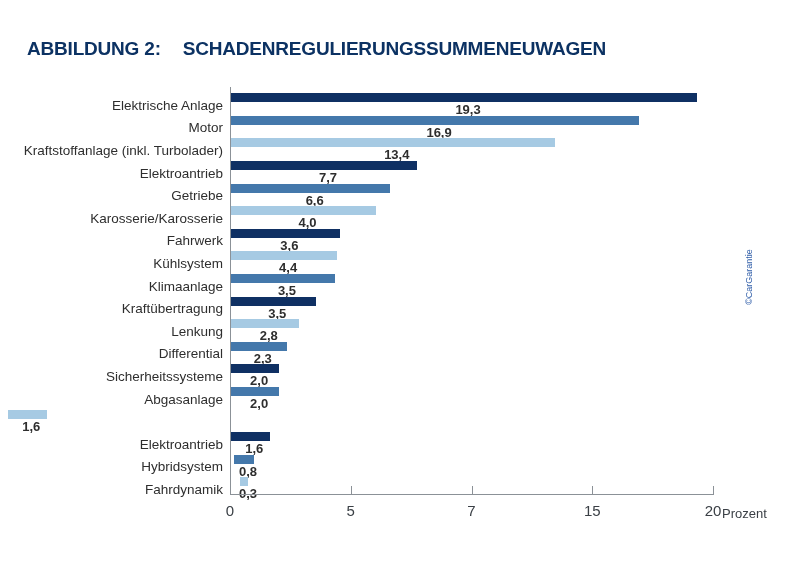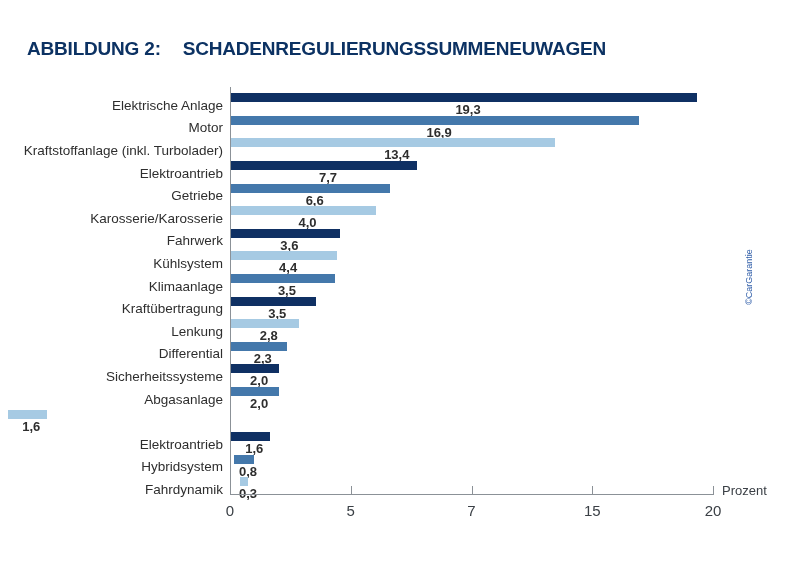--- a/index.html
+++ b/index.html
@@ -40,21 +40,21 @@
   
   .yaxis{position:absolute;left:230px;top:87px;width:1px;height:407px;background:#8b9197;}
   .xaxis{position:absolute;left:230px;top:494px;width:484px;height:1px;background:#8b9197;}
   .tickmark{position:absolute;top:486px;width:1px;height:8px;background:#8b9197;}
   .ticklabel{
     position:absolute;top:502px;
     transform:translateX(-50%);
     font-size:15px;color:#3b4046;
   }
   #xlabel{
-    position:absolute;left:722px;top:483px;
+    position:absolute;left:722px;top:506px;
     font-size:13px;color:#3b4046;white-space:nowrap;
   }
   
   #watermark{
     position:absolute;left:749px;top:277px;
     transform:translate(-50%,-50%) rotate(-90deg);
     font-size:9px;color:#2f5da8;white-space:nowrap;
   }
 </style>
 </head>

